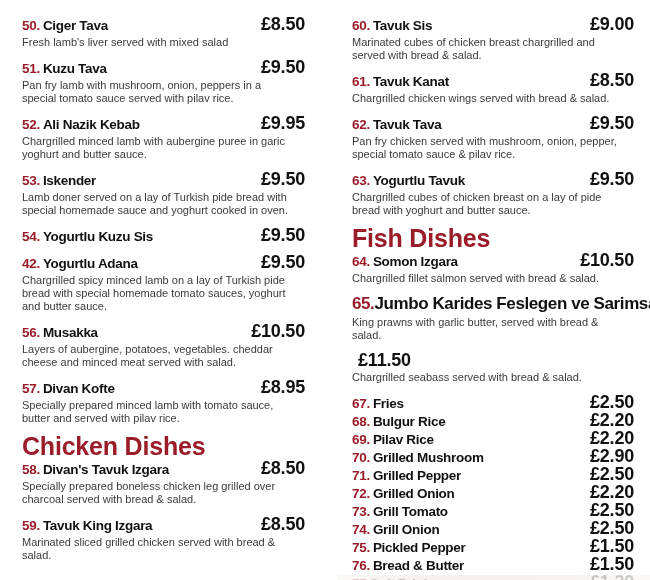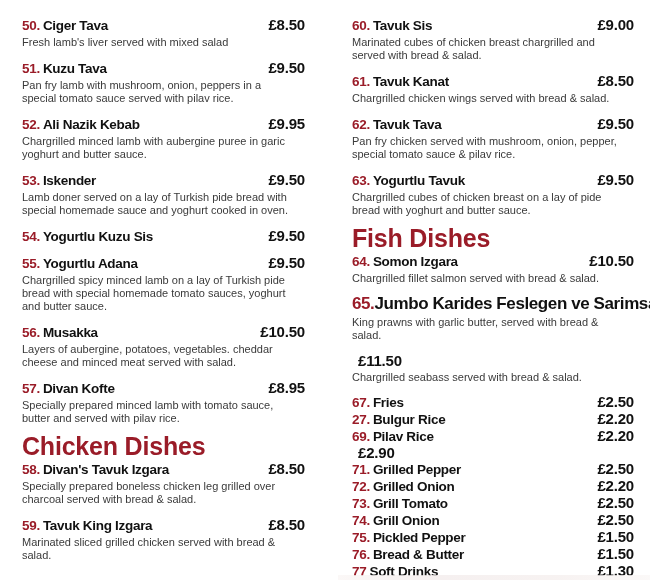--- a/index.html
+++ b/index.html
@@ -22,21 +22,21 @@
   .item .row {
     display:flex; justify-content:space-between; align-items:baseline;
     line-height:15px; margin-bottom:3px;
   }
   .item .title {
     font-weight:bold; font-size:13.5px; color:var(--title); letter-spacing:-0.3px;
     white-space:nowrap;
   }
   .num { color:var(--accent); margin-right:3px; }
   .price {
-    font-weight:bold; font-size:15px; color:var(--title);
+    font-weight:bold; font-size:18px; color:var(--title);
     white-space:nowrap; flex-shrink:0; margin-left:6px; letter-spacing:-0.2px;
   }
   .desc {
     font-size:11px; line-height:13px; color:var(--desc);
     padding-right:8px; letter-spacing:0;
   }
   
   .item.tight .title { font-size:17px; letter-spacing:-0.4px; }
   .item.tight .num { margin-right:0; }
   .item.tight .price { font-size:11px; margin-left:3px; }
@@ -95,21 +95,21 @@
     <div class="row">
       <div class="title">
         <span class="num">54.</span><span class="name">Yogurtlu Kuzu Sis</span>
       </div>
       <div class="price">£9.50</div>
     </div>
   </div>
       <div class="item">
     <div class="row">
       <div class="title">
-        <span class="num">55.</span><span class="name">Yogurtlu Adana</span>
+        <span class="num">42.</span><span class="name">Yogurtlu Adana</span>
       </div>
       <div class="price">£9.50</div>
     </div>
     <div class="desc">Chargrilled spicy minced lamb on a lay of Turkish pide bread with special homemade tomato sauces, yoghurt and butter sauce.</div>
   </div>
       <div class="item">
     <div class="row">
       <div class="title">
         <span class="num">56.</span><span class="name">Musakka</span>
       </div>
@@ -213,37 +213,40 @@
       <div class="title">
         <span class="num">67.</span><span class="name">Fries</span>
       </div>
       <div class="price">£2.50</div>
     </div>
 
   </div>
       <div class="item compact">
     <div class="row">
       <div class="title">
-        <span class="num">27.</span><span class="name">Bulgur Rice</span>
+        <span class="num">68.</span><span class="name">Bulgur Rice</span>
       </div>
       <div class="price">£2.20</div>
     </div>
 
   </div>
       <div class="item compact">
     <div class="row">
       <div class="title">
         <span class="num">69.</span><span class="name">Pilav Rice</span>
       </div>
       <div class="price">£2.20</div>
     </div>
 
   </div>
       <div class="item compact">
     <div class="row">
+      <div class="title">
+        <span class="num">70.</span><span class="name">Grilled Mushroom</span>
+      </div>
       <div class="price">£2.90</div>
     </div>
 
   </div>
       <div class="item compact">
     <div class="row">
       <div class="title">
         <span class="num">71.</span><span class="name">Grilled Pepper</span>
       </div>
       <div class="price">£2.50</div>

